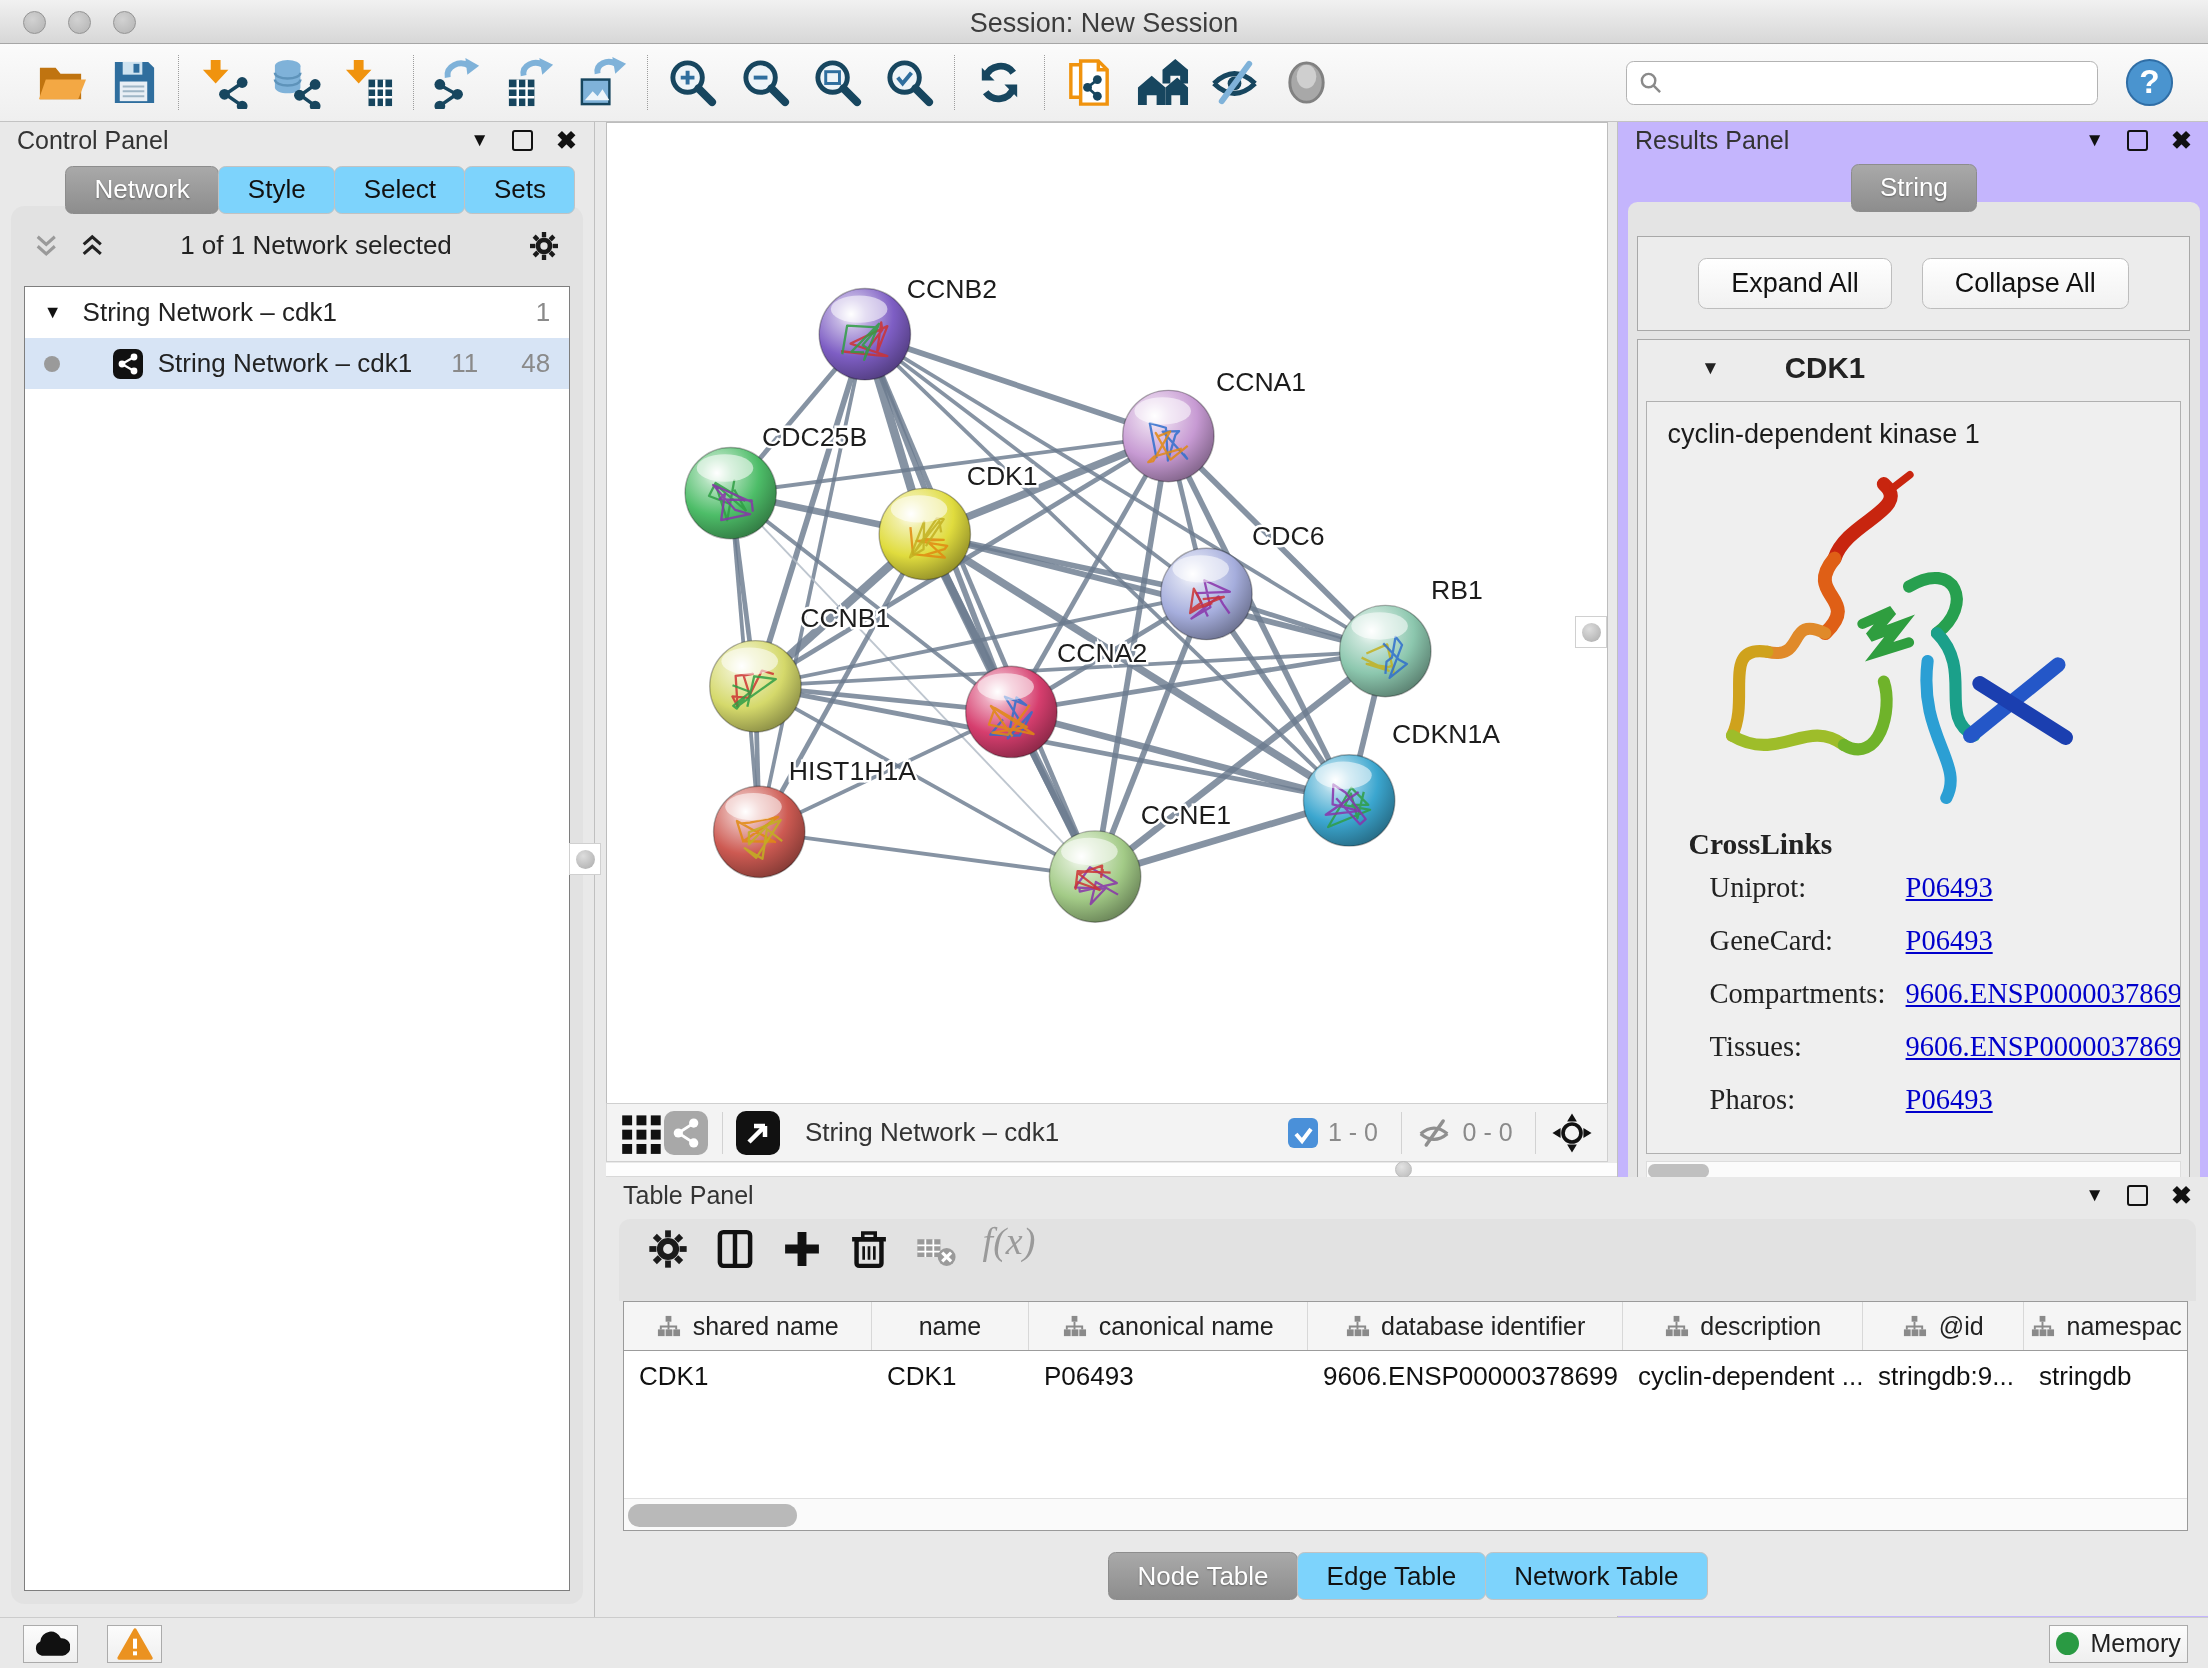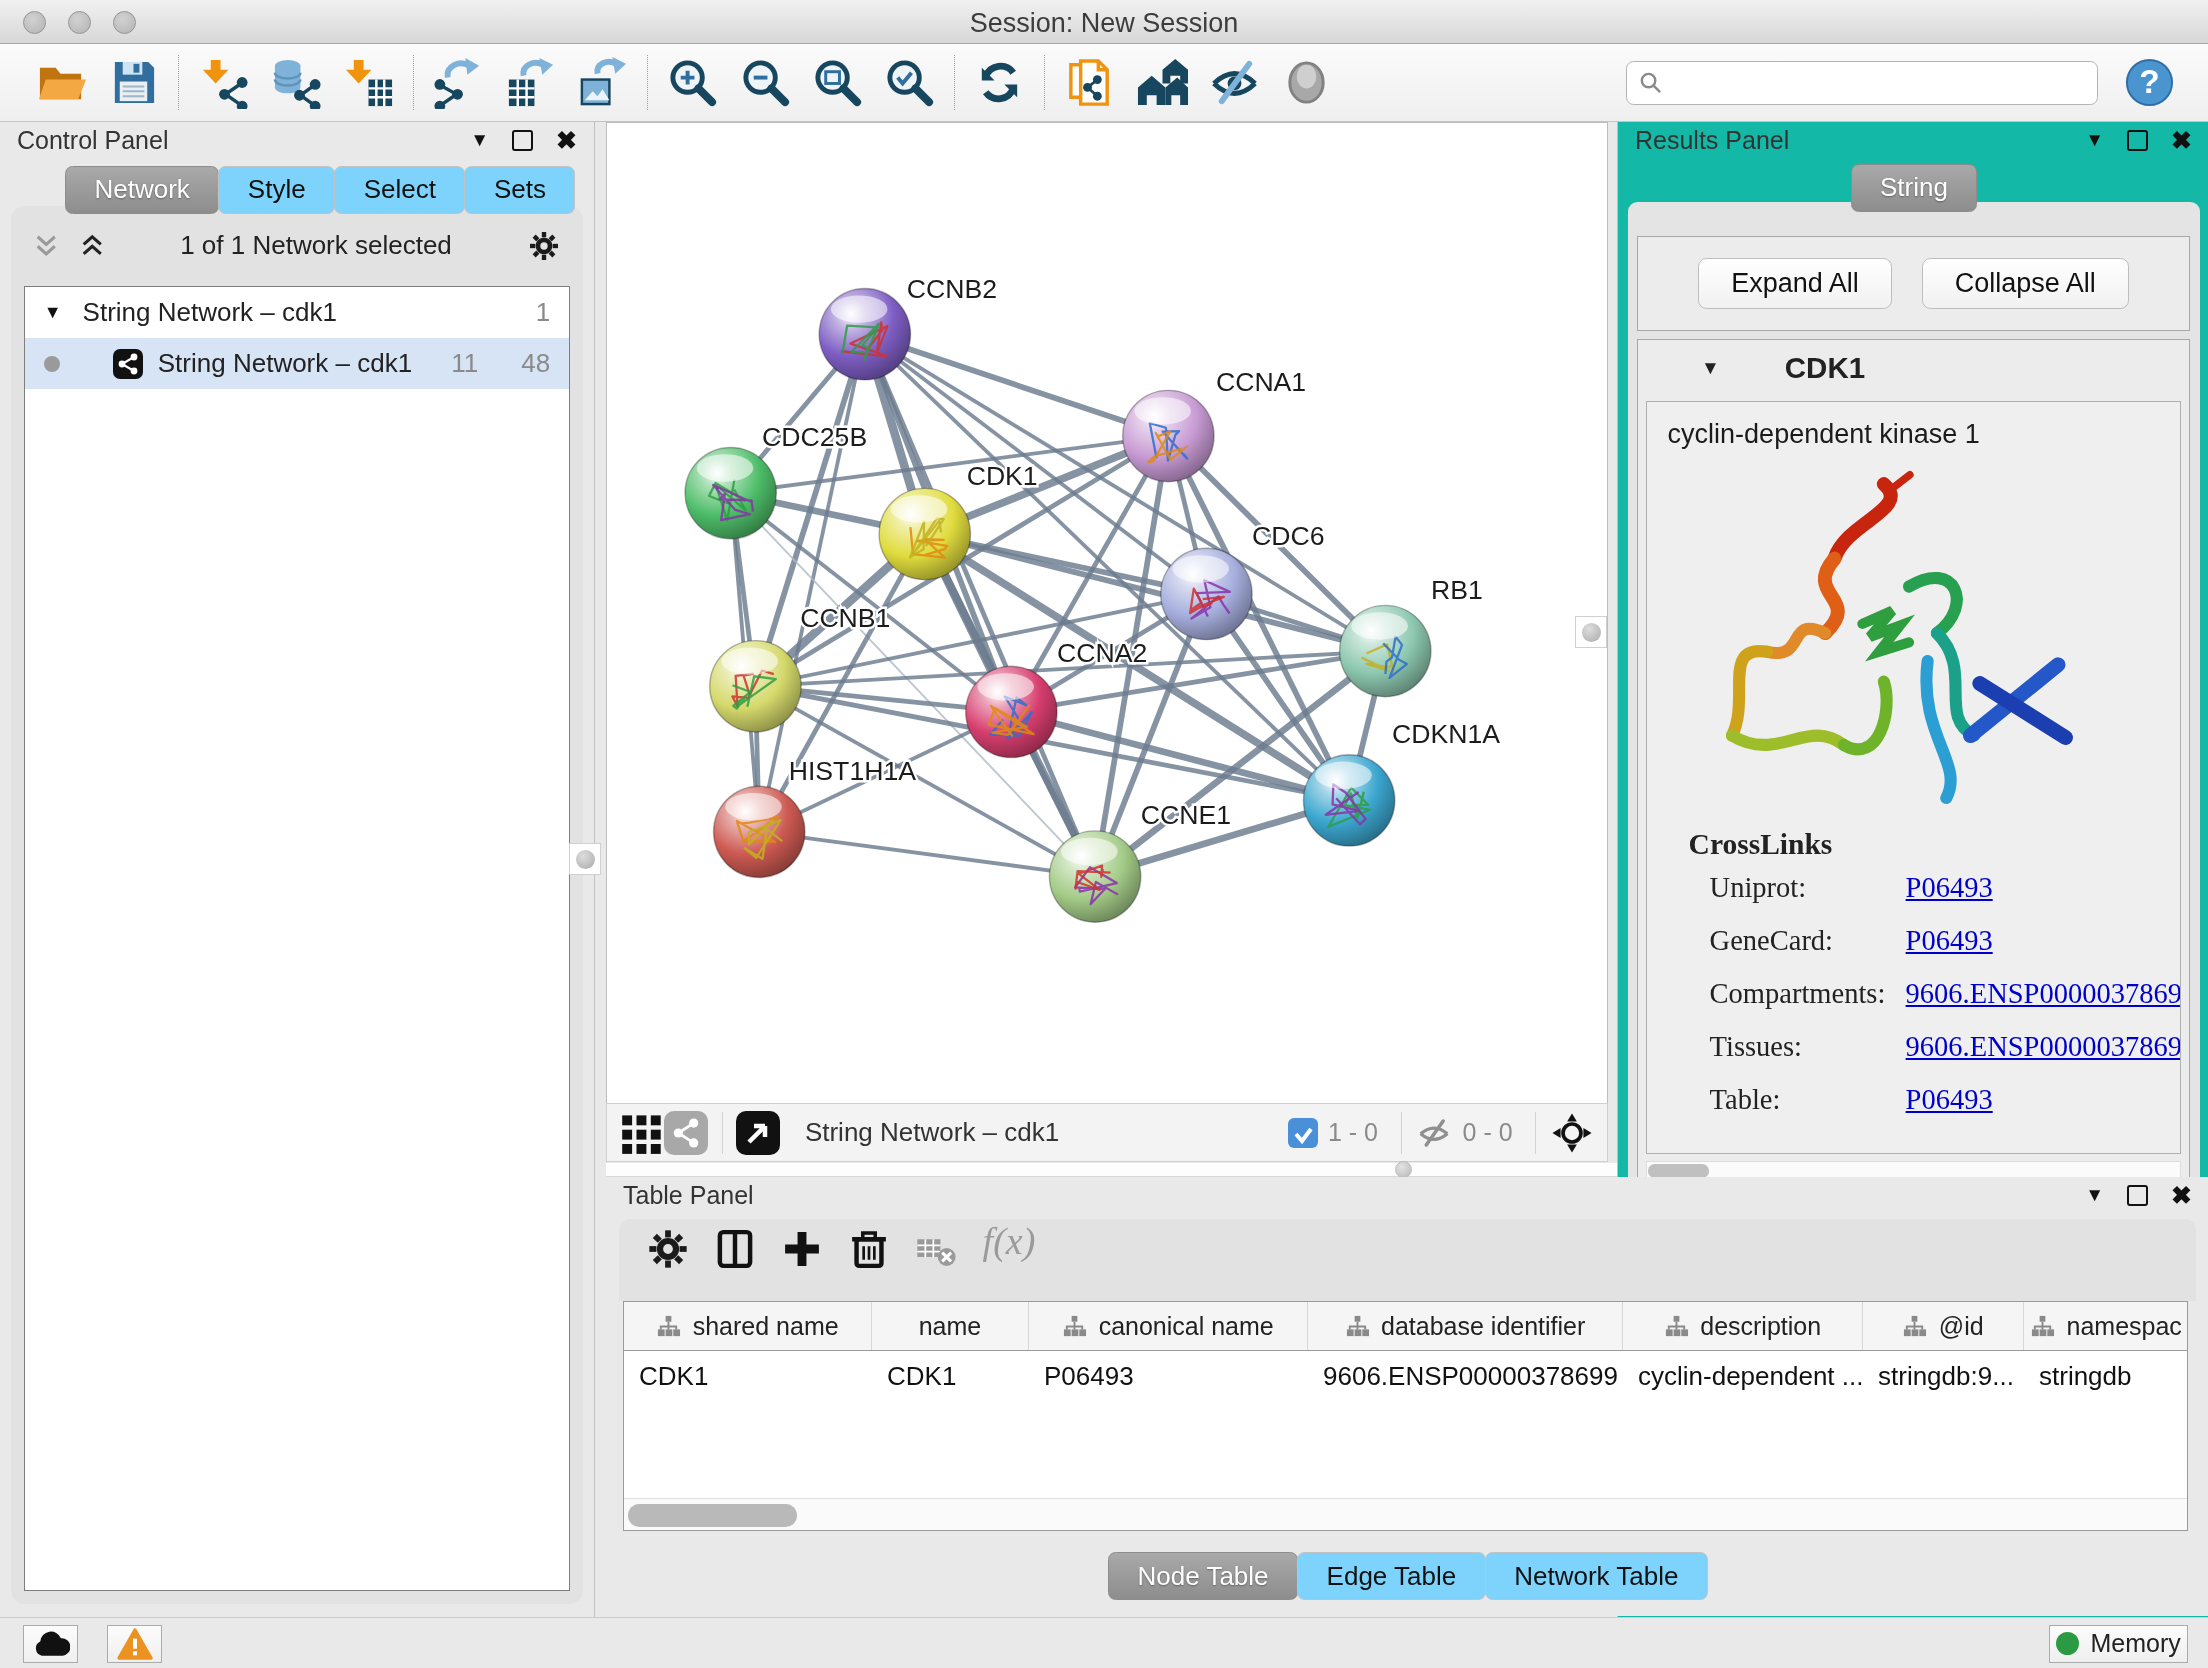--- a/index.html
+++ b/index.html
@@ -76,21 +76,21 @@
                   border-bottom:1px solid #d8d8d8; }
   .split-dot { position:absolute; width:17px; height:17px; border-radius:50%;
                background:radial-gradient(circle at 38% 32%, #e3e3e3, #b9b9b9); border:1px solid #bdbdbd; }
   .grip { position:absolute; width:32px; height:32px; background:#fff; border:1px solid #d0d0d0;
           display:flex; align-items:center; justify-content:center; }
   .grip i { width:19px; height:19px; border-radius:50%;
             background:radial-gradient(circle at 38% 32%, #ddd, #aaa); }
 
   
   .results-panel { position:absolute; left:1617px; top:122px; width:592px; height:1495px;
-                   background:#14b8a6; border-left:1.9px solid #c0c0c0; }
+                   background:#c4b5fd; border-left:1.9px solid #c0c0c0; }
   .rp-tab { text-align:center; margin-top:5.7px; position:relative; z-index:2; }
   .rp-inner { position:absolute; left:9.5px; right:9.5px; top:80px; bottom:11.4px; background:#e4e4e4; border-radius:9.5px; }
   .rp-box1 { position:absolute; left:9.5px; right:9.5px; top:34px; height:95px; background:#ececec;
              border:1px solid #a8a8a8; display:flex; align-items:center; justify-content:center; gap:30px; }
   .rp-btn { background:linear-gradient(#ffffff,#f1f1f1); border:1px solid #bdbdbd; border-radius:8.6px;
             font-size:27px; padding:8.6px 32px; color:#111; }
   .rp-box2 { position:absolute; left:9.5px; right:9.5px; top:137px; height:848px; background:#ececec;
              border:1px solid #a8a8a8; }
   .rp-gene-head { height:55px; display:flex; align-items:center; }
   .rp-gene-caret { font-size:19px; margin-left:63px; }
@@ -683,21 +683,21 @@
                 </div>
                 <div class="cl-row">
                   <span class="cl-label">Compartments:</span>
                   <a class="cl-link" href="#">9606.ENSP00000378699</a>
                 </div>
                 <div class="cl-row">
                   <span class="cl-label">Tissues:</span>
                   <a class="cl-link" href="#">9606.ENSP00000378699</a>
                 </div>
                 <div class="cl-row">
-                  <span class="cl-label">Table:</span>
+                  <span class="cl-label">Pharos:</span>
                   <a class="cl-link" href="#">P06493</a>
                 </div>
               </div>
           </div>
         </div>
         <div class="rp-hscroll">
             <i></i>
           </div>
       </div>
     </div>

